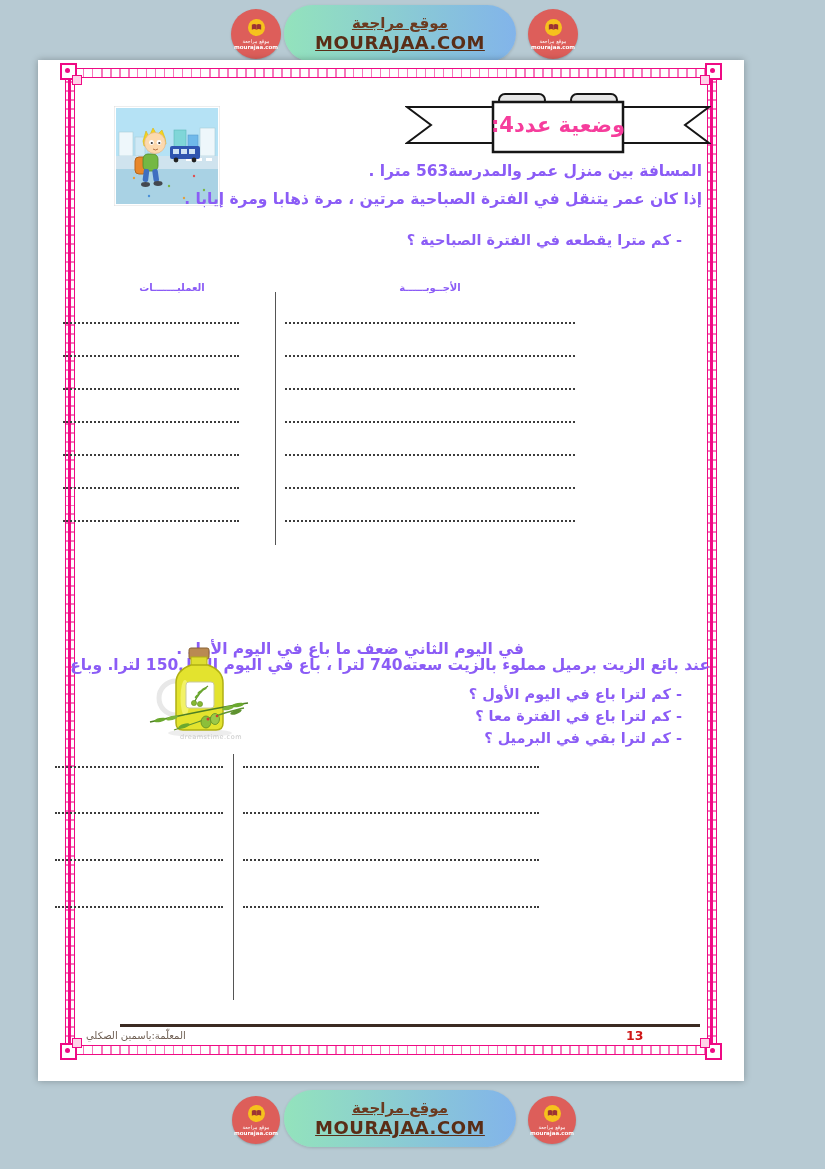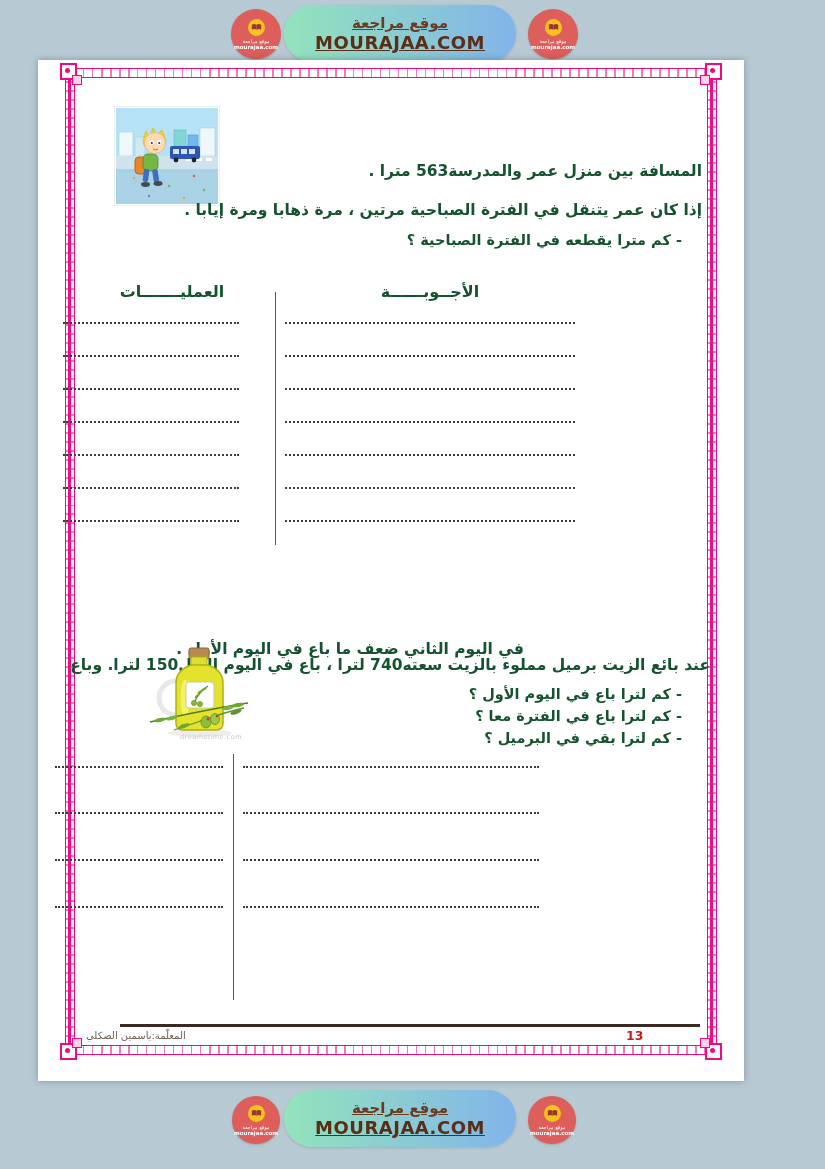--- a/index.html
+++ b/index.html
@@ -45,24 +45,24 @@
   .corner::after{content:'';position:absolute;left:3px;top:3px;width:5px;height:5px;border-radius:50%;background:#ef0a84;}
   .corner-sub{position:absolute;width:8px;height:8px;background:#ffd2e8;border:1.8px solid #ef0a84;}
   
   .ribbon{position:absolute;}
   .ribbon svg{position:absolute;inset:0;width:100%;height:100%;}
   .ribbon-label{
     position:absolute;inset:0;display:flex;align-items:center;justify-content:center;
     padding-top:6px;font-size:21px;font-weight:800;color:#f63d9c;direction:rtl;letter-spacing:1px;
   }
   
-  .ar{direction:rtl;text-align:right;color:#14532d;}
+  .ar{direction:rtl;text-align:right;color:#8b5cf6;}
   .stmt{position:absolute;font-size:15.5px;font-weight:700;white-space:nowrap;}
   .quest{position:absolute;font-size:14.5px;font-weight:700;white-space:nowrap;}
-  .colhdr{position:absolute;font-size:16px;font-weight:700;text-align:center;}
+  .colhdr{position:absolute;font-size:10px;font-weight:700;text-align:center;}
   .dotline{position:absolute;height:0;border-bottom:2.6px dotted #3c3c3c;}
   .vdivider{position:absolute;width:0;border-left:1.4px solid #555;}
   .illus{position:absolute;}
   .footer-rule{position:absolute;background:#3b2a22;}
   .teacher{position:absolute;font-size:10px;color:#6e5e52;direction:rtl;}
   .pagenum{position:absolute;font-size:12.5px;font-weight:bold;color:#cf1717;}
   .stock-wm{position:absolute;font-size:6.5px;color:#c9c9c9;letter-spacing:.5px;}
 </style>
 </head>
 <body>
@@ -102,20 +102,30 @@
     <div class="corner" style="left:-5px;top:-5px;"></div>
       <div class="corner-sub" style="left:7px;top:7px;"></div>
     <div class="corner" style="right:-5px;top:-5px;"></div>
       <div class="corner-sub" style="right:7px;top:7px;"></div>
     <div class="corner" style="left:-5px;bottom:-5px;"></div>
       <div class="corner-sub" style="left:7px;bottom:7px;"></div>
     <div class="corner" style="right:-5px;bottom:-5px;"></div>
       <div class="corner-sub" style="right:7px;bottom:7px;"></div>
   </div>
 
+  <div class="ribbon" style="left:367px;top:30px;width:306px;height:64px;">
+    <svg viewBox="0 0 306 64" preserveAspectRatio="none">
+      <polygon points="2,17 95,17 95,53 2,53 26,35" fill="#fff" stroke="#161616" stroke-width="2"></polygon>
+      <polygon points="304,17 211,17 211,53 304,53 280,35" fill="#fff" stroke="#161616" stroke-width="2"></polygon>
+      <rect x="94" y="4" width="46" height="12" rx="6" fill="#e6e6e6" stroke="#161616" stroke-width="2"></rect>
+      <rect x="166" y="4" width="46" height="12" rx="6" fill="#e6e6e6" stroke="#161616" stroke-width="2"></rect>
+      <rect x="88" y="12" width="130" height="50" fill="#fff" stroke="#161616" stroke-width="2.5"></rect>
+    </svg>
+    <div class="ribbon-label">وضعية عدد4:</div>
+  </div>
 
   <div class="illus" style="left:76px;top:46px;width:106px;height:100px;">
     <svg viewBox="0 0 106 100" width="106" height="100">
       <rect x="0" y="0" width="106" height="100" fill="#fff" stroke="#dcdcdc"></rect>
       <rect x="2" y="2" width="102" height="50" fill="#b5e2f5"></rect>
       <rect x="5" y="26" width="14" height="24" fill="#eef7fb" stroke="#a9ccd8" stroke-width=".6"></rect>
       <rect x="21" y="31" width="10" height="19" fill="#cfe9f5" stroke="#a9ccd8" stroke-width=".6"></rect>
       <rect x="34" y="34" width="8" height="16" fill="#bfe3f2" stroke="#a9ccd8" stroke-width=".6"></rect>
       <rect x="60" y="24" width="12" height="26" fill="#7fd6d8" stroke="#5db8ba" stroke-width=".6"></rect>
       <rect x="74" y="29" width="10" height="21" fill="#6fb9ea" stroke="#579ccc" stroke-width=".6"></rect>
@@ -147,21 +157,21 @@
         <circle cx="45.3" cy="37" r="1.1" fill="#333"></circle>
       <path d="M39,43 Q41.5,45 44,43" fill="none" stroke="#b06a3a" stroke-width=".9"></path>
       <rect x="30" y="63" width="5.5" height="13" rx="2" fill="#3f6fc0" transform="rotate(7 33 63)"></rect>
       <rect x="38" y="63" width="5.5" height="13" rx="2" fill="#3f6fc0" transform="rotate(-8 41 63)"></rect>
       <ellipse cx="31.5" cy="78.5" rx="4.5" ry="2.4" fill="#44484f"></ellipse>
       <ellipse cx="44" cy="77.5" rx="4.5" ry="2.4" fill="#44484f"></ellipse>
     </svg>
   </div>
 
   <div class="stmt ar" style="top:102px;right:42px;">المسافة بين منزل عمر والمدرسة563 مترا .</div>
-  <div class="stmt ar" style="top:141px;right:42px;">إذا كان عمر يتنقل في الفترة الصباحية مرتين ، مرة ذهابا ومرة إيابا .</div>
+  <div class="stmt ar" style="top:130px;right:42px;">إذا كان عمر يتنقل في الفترة الصباحية مرتين ، مرة ذهابا ومرة إيابا .</div>
   <div class="quest ar" style="top:172px;right:62px;">- كم مترا يقطعه في الفترة الصباحية ؟</div>
 
   <div class="colhdr ar" style="left:44px;top:222px;width:180px;">العمليـــــــات</div>
   <div class="colhdr ar" style="left:292px;top:222px;width:200px;">الأجــوبــــــة</div>
   <div class="vdivider" style="left:237px;top:232px;height:253px;"></div>
 
   <div class="dotline" style="left:25px;top:262px;width:176px;"></div>
   <div class="dotline" style="left:25px;top:295px;width:176px;"></div>
   <div class="dotline" style="left:25px;top:328px;width:176px;"></div>
   <div class="dotline" style="left:25px;top:361px;width:176px;"></div>

